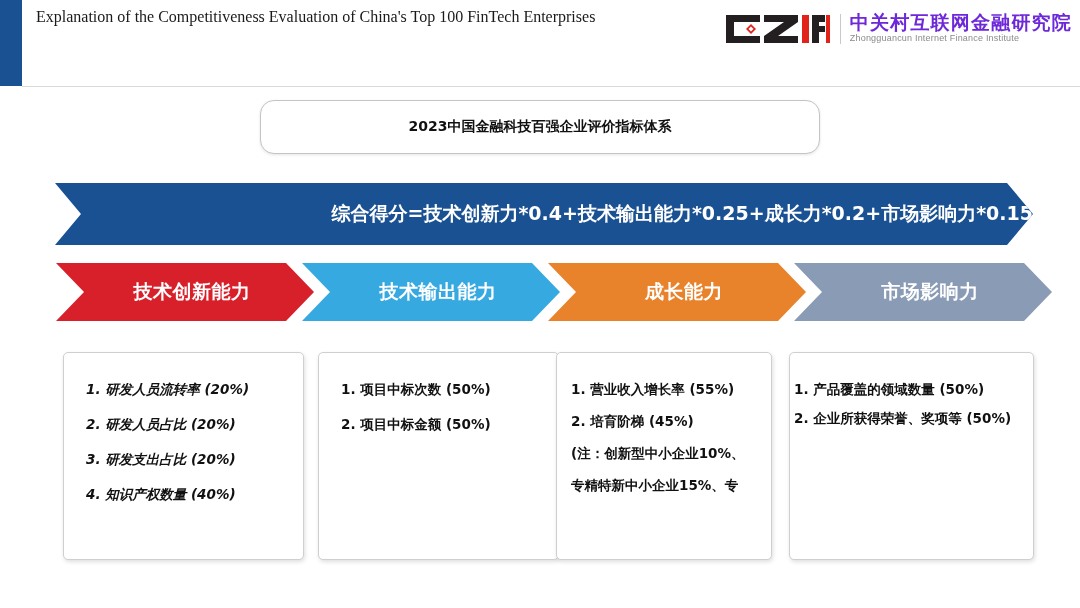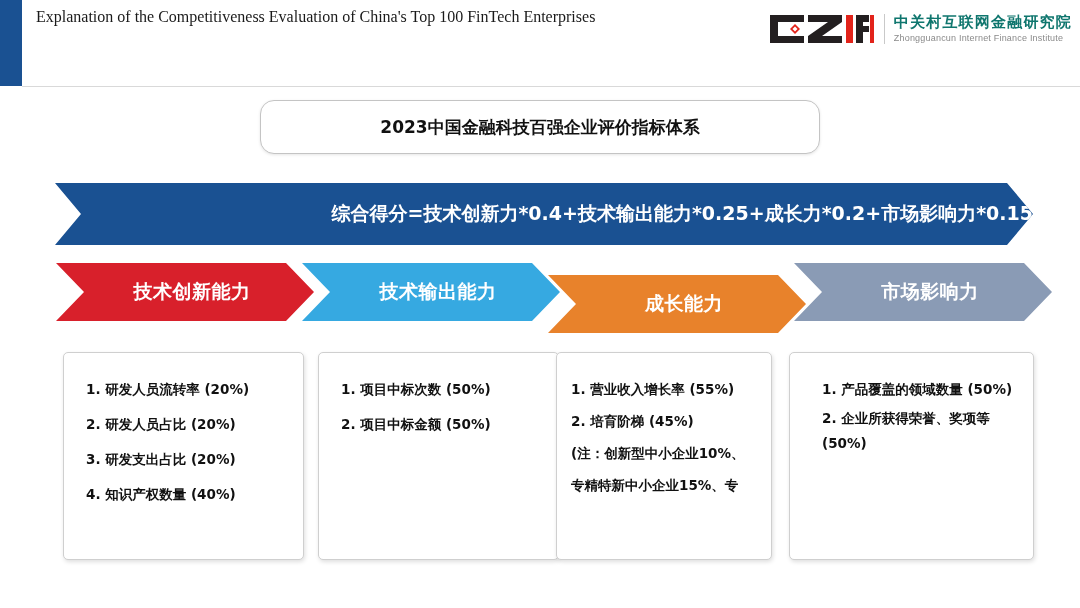--- a/index.html
+++ b/index.html
@@ -72,23 +72,23 @@
     background: #c9c9c9;
     margin: 0 9px 0 10px;
   }
   #logo-text {
     display: flex;
     flex-direction: column;
     justify-content: center;
   }
   #logo-cn {
     font-family: "DejaVu Sans", "Liberation Sans", sans-serif;
-    font-size: 15px;
-    font-weight: bold;
-    color: #0f766e;
+    font-size: 19px;
+    font-weight: bold;
+    color: #6d28d9;
     letter-spacing: 1.2px;
     line-height: 19px;
     white-space: nowrap;
   }
   #logo-en {
     font-family: "Liberation Sans", "DejaVu Sans", sans-serif;
     font-size: 9px;
     color: #8a8a8a;
     letter-spacing: 0.2px;
     line-height: 13px;
@@ -103,21 +103,21 @@
     border: 1px solid #c4c4c4;
     border-radius: 14px;
     background: #ffffff;
     box-shadow: 0 1px 3px rgba(0,0,0,0.10);
     display: flex;
     align-items: center;
     justify-content: center;
   }
   #index-title-text {
     font-family: "DejaVu Sans", "Liberation Sans", sans-serif;
-    font-size: 17px;
+    font-size: 14px;
     font-weight: bold;
     color: #111111;
     white-space: nowrap;
   }
 
   
   #formula-banner {
     position: absolute;
     left: 55px; top: 183px;
     width: 978px; height: 62px;
@@ -152,39 +152,39 @@
     font-family: Liberation Sans, sans-serif;
     font-size: 19px;
     font-weight: bold;
     color: #ffffff;
     white-space: nowrap;
     letter-spacing: 0.5px;
     padding-left: 14px;
   }
   #dim-chevron-0 { left: 56px;  width: 258px; }
   #dim-chevron-1 { left: 302px; width: 258px; }
-  #dim-chevron-2 { left: 548px; width: 258px; margin-top: 12px; }
+  #dim-chevron-2 { left: 548px; width: 258px; }
   #dim-chevron-3 { left: 794px; width: 258px; }
 
   
   .detail-card {
     position: absolute;
     top: 352px;
     height: 208px;
     background: #ffffff;
     border: 1px solid #cfcfcf;
     border-radius: 5px;
     box-shadow: 1px 2px 4px rgba(0,0,0,0.13);
     box-sizing: border-box;
     padding: 28px 14px 0 22px;
   }
-  #detail-card-0 { left: 63px;  width: 241px; }
+  #detail-card-0 { left: 63px;  width: 241px; font-style: italic; }
   #detail-card-1 { left: 318px; width: 241px; }
   #detail-card-2 { left: 556px; width: 216px; padding-left: 14px; }
-  #detail-card-3 { left: 789px; width: 245px; padding-left: 32px; }
+  #detail-card-3 { left: 789px; width: 245px; padding-left: 4px; }
 
   .card-line {
     font-family: "DejaVu Sans", "Liberation Sans", sans-serif;
     font-size: 13.5px;
     font-weight: bold;
     color: #111111;
     line-height: 17px;
     margin-bottom: 18px;
     white-space: nowrap;
   }

